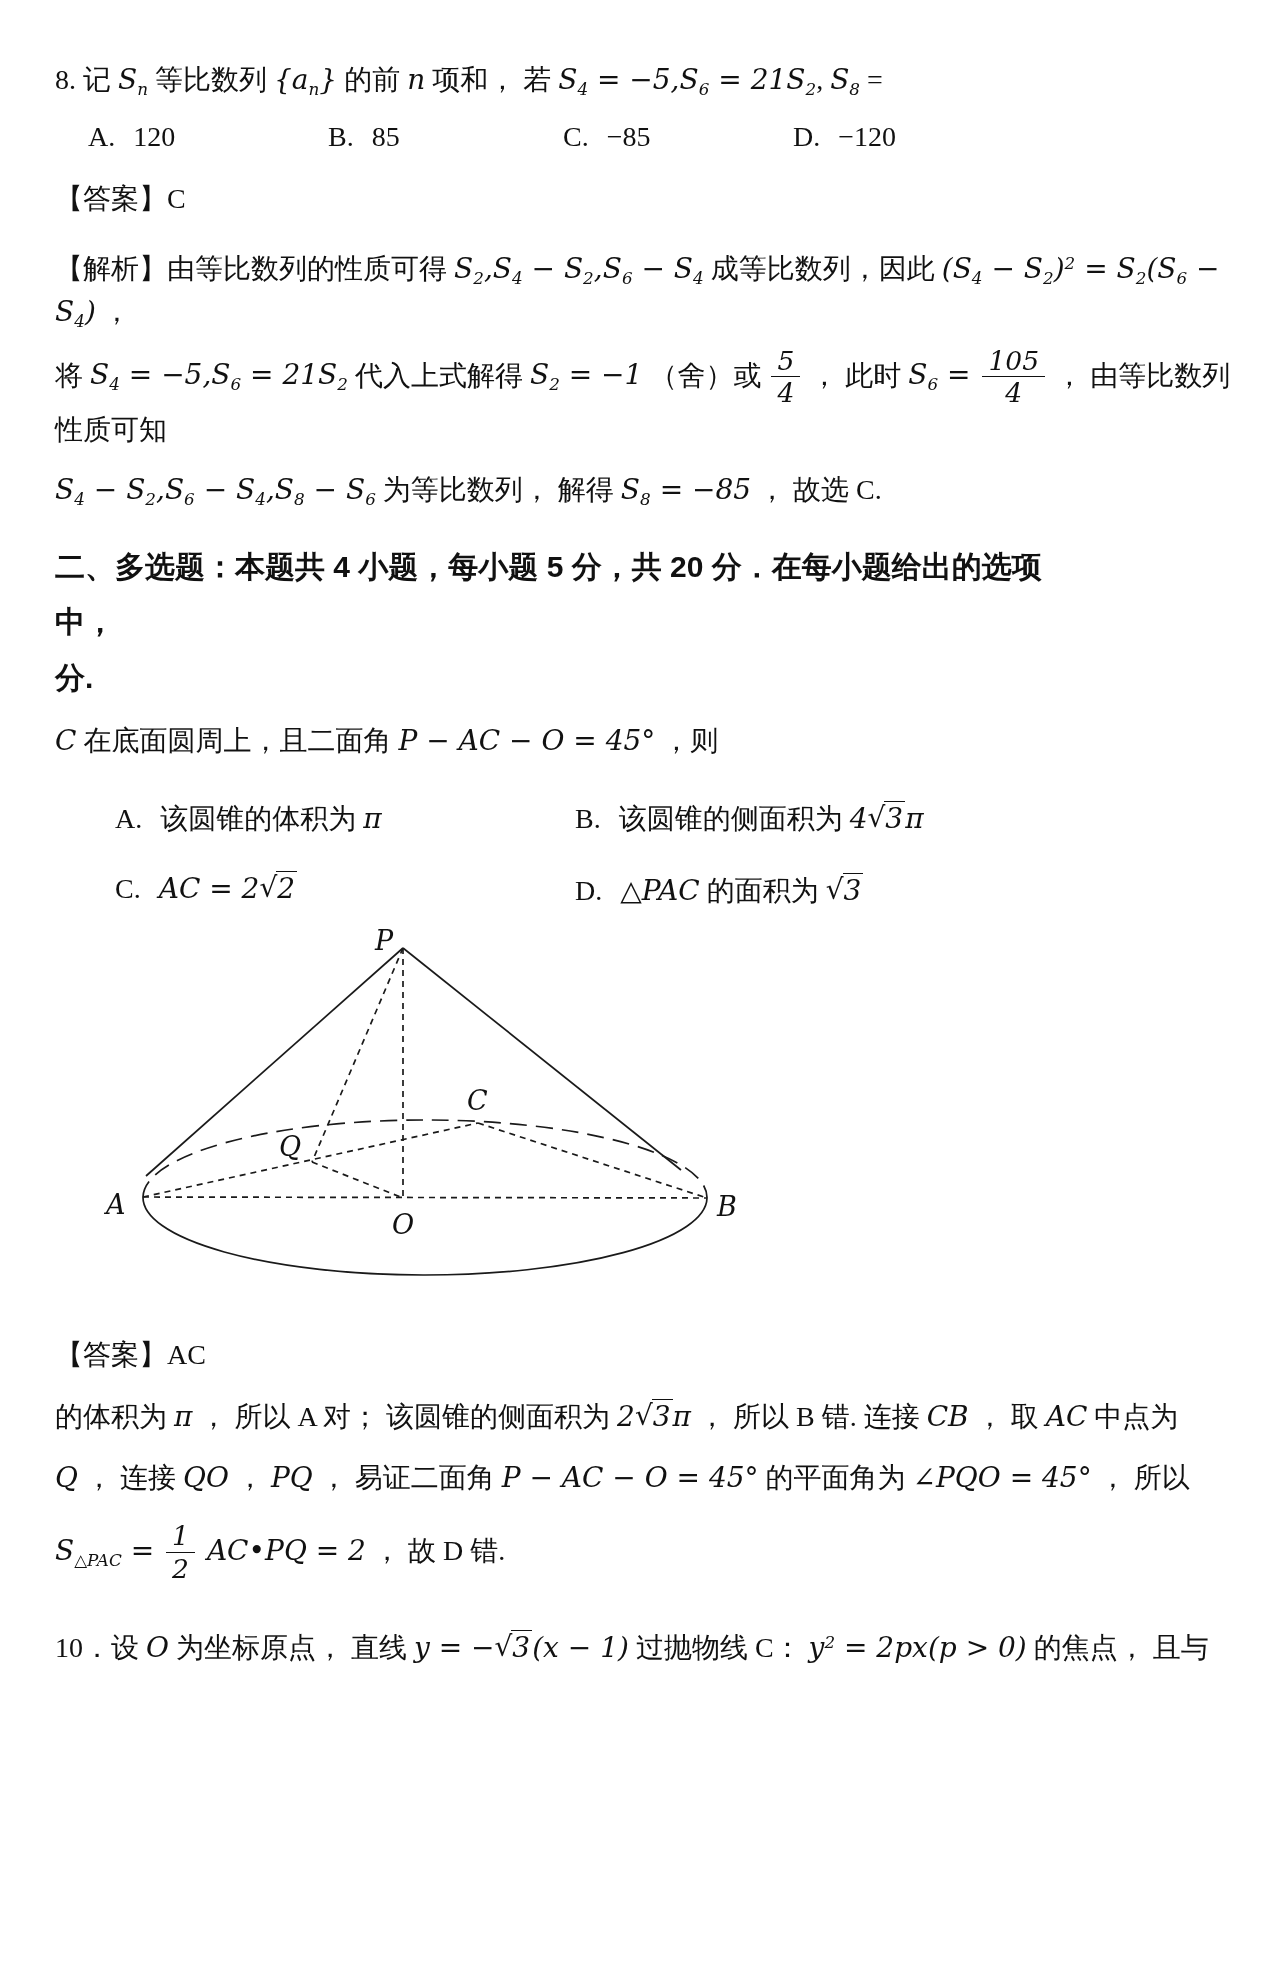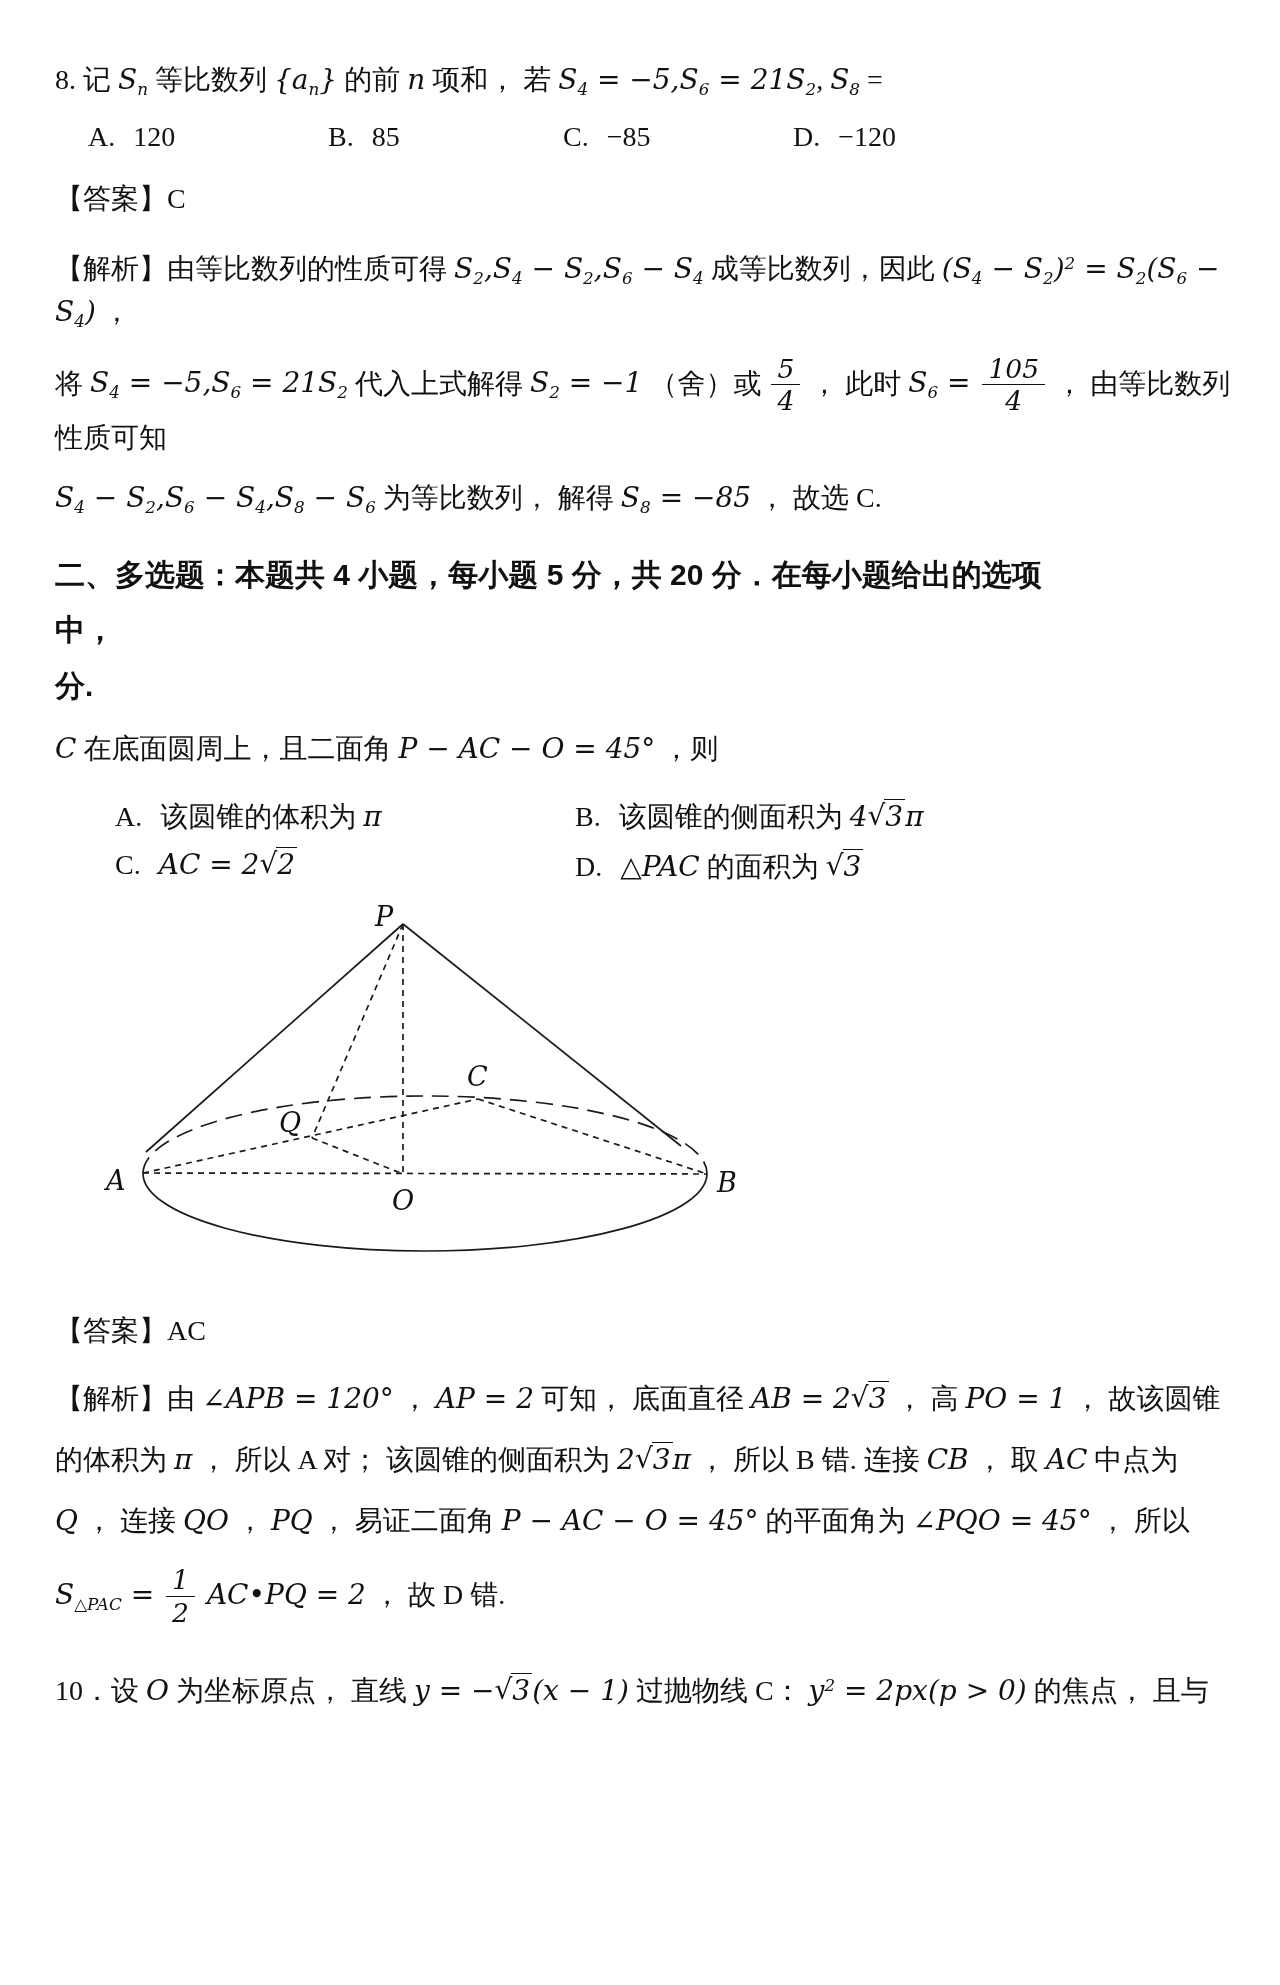--- a/index.html
+++ b/index.html
@@ -21,29 +21,29 @@
   .fn{display:block;border-bottom:1.7px solid #111;padding:0 6px 1px;}
   .fd{display:block;padding-top:1px;}
   .q8-stem{margin-top:0;}
   .optrow4{display:flex;padding-left:33px;margin-top:20px;}
   .optrow4 .opt:nth-child(1){width:240px;}
   .optrow4 .opt:nth-child(2){width:235px;}
   .optrow4 .opt:nth-child(3){width:230px;}
   .opt .olabel{margin-right:18px;}
   .ansline{margin-top:24px;}
   .sol1{margin-top:26px;}
-  .sol2{margin-top:20px;}
+  .sol2{margin-top:12px;}
   .sol3{margin-top:16px;}
   .sec-head{
     margin-top:28px;font-family:"Liberation Sans","DejaVu Sans",sans-serif;
     font-weight:bold;font-size:30px;line-height:1.85;width:1010px;
   }
   .q9-stem1{margin-top:22px;line-height:1.6;}
   .q9-stem2{margin-top:14px;line-height:1.6;}
-  .optgrid{display:grid;grid-template-columns:460px auto;padding-left:60px;margin-top:26px;row-gap:12px;}
+  .optgrid{display:grid;grid-template-columns:460px auto;padding-left:60px;margin-top:36px;row-gap:34px;}
   .diagram-wrap{margin-left:25px;margin-top:10px;}
   .q9-ansline{margin-top:6px;}
   .q9sol .line{margin-top:18px;}
   .q9sol .first{margin-top:24px;}
   .q9sol .fracline{margin-top:22px;}
   .q10-1{margin-top:40px;line-height:1.7;}
   svg text{font-family:"DejaVu Serif","Liberation Serif",serif;font-style:italic;font-size:27px;fill:#111;}
 </style>
 </head>
 <body>
@@ -109,21 +109,20 @@
       <text x="387" y="190">C</text>
       <text x="199" y="236">Q</text>
     </svg>
   </div>
 
   <div class="line q9-ansline">
     <span>【答案】</span><span>AC</span>
   </div>
 
   <div class="q9sol">
-    <div class="line first"><span>【解析】</span><span>由 <i class="m">∠APB = 120°</i> ， <i class="m">AP = 2</i> 可知， 底面直径 <i class="m">AB = 2<span class="rad"><span class="rs">√</span><span class="rb">3</span></span></i> ， 高 <i class="m">PO = 1</i> ， 故该圆锥</span></div>
     <div class="line">的体积为 <i class="m">π</i> ， 所以 A 对； 该圆锥的侧面积为 <i class="m">2<span class="rad"><span class="rs">√</span><span class="rb">3</span></span>π</i> ， 所以 B 错. 连接 <i class="m">CB</i> ，  取 <i class="m">AC</i> 中点为</div>
     <div class="line"><i class="m">Q</i> ， 连接 <i class="m">QO</i> ， <i class="m">PQ</i> ， 易证二面角 <i class="m">P − AC − O = 45°</i> 的平面角为 <i class="m">∠PQO = 45°</i> ， 所以</div>
     <div class="line fracline"><i class="m">S<sub>△PAC</sub> = <span class="frac"><span class="fn">1</span><span class="fd">2</span></span> AC•PQ = 2</i> ， 故 D 错.</div>
   </div>
 
   <div class="line q10-1">10．设 <i class="m">O</i> 为坐标原点， 直线 <i class="m">y = −<span class="rad"><span class="rs">√</span><span class="rb">3</span></span>(x − 1)</i> 过抛物线 C： <i class="m">y<sup>2</sup> = 2px(p &gt; 0)</i> 的焦点， 且与</div>
 
 </div>
 
 </body></html>

